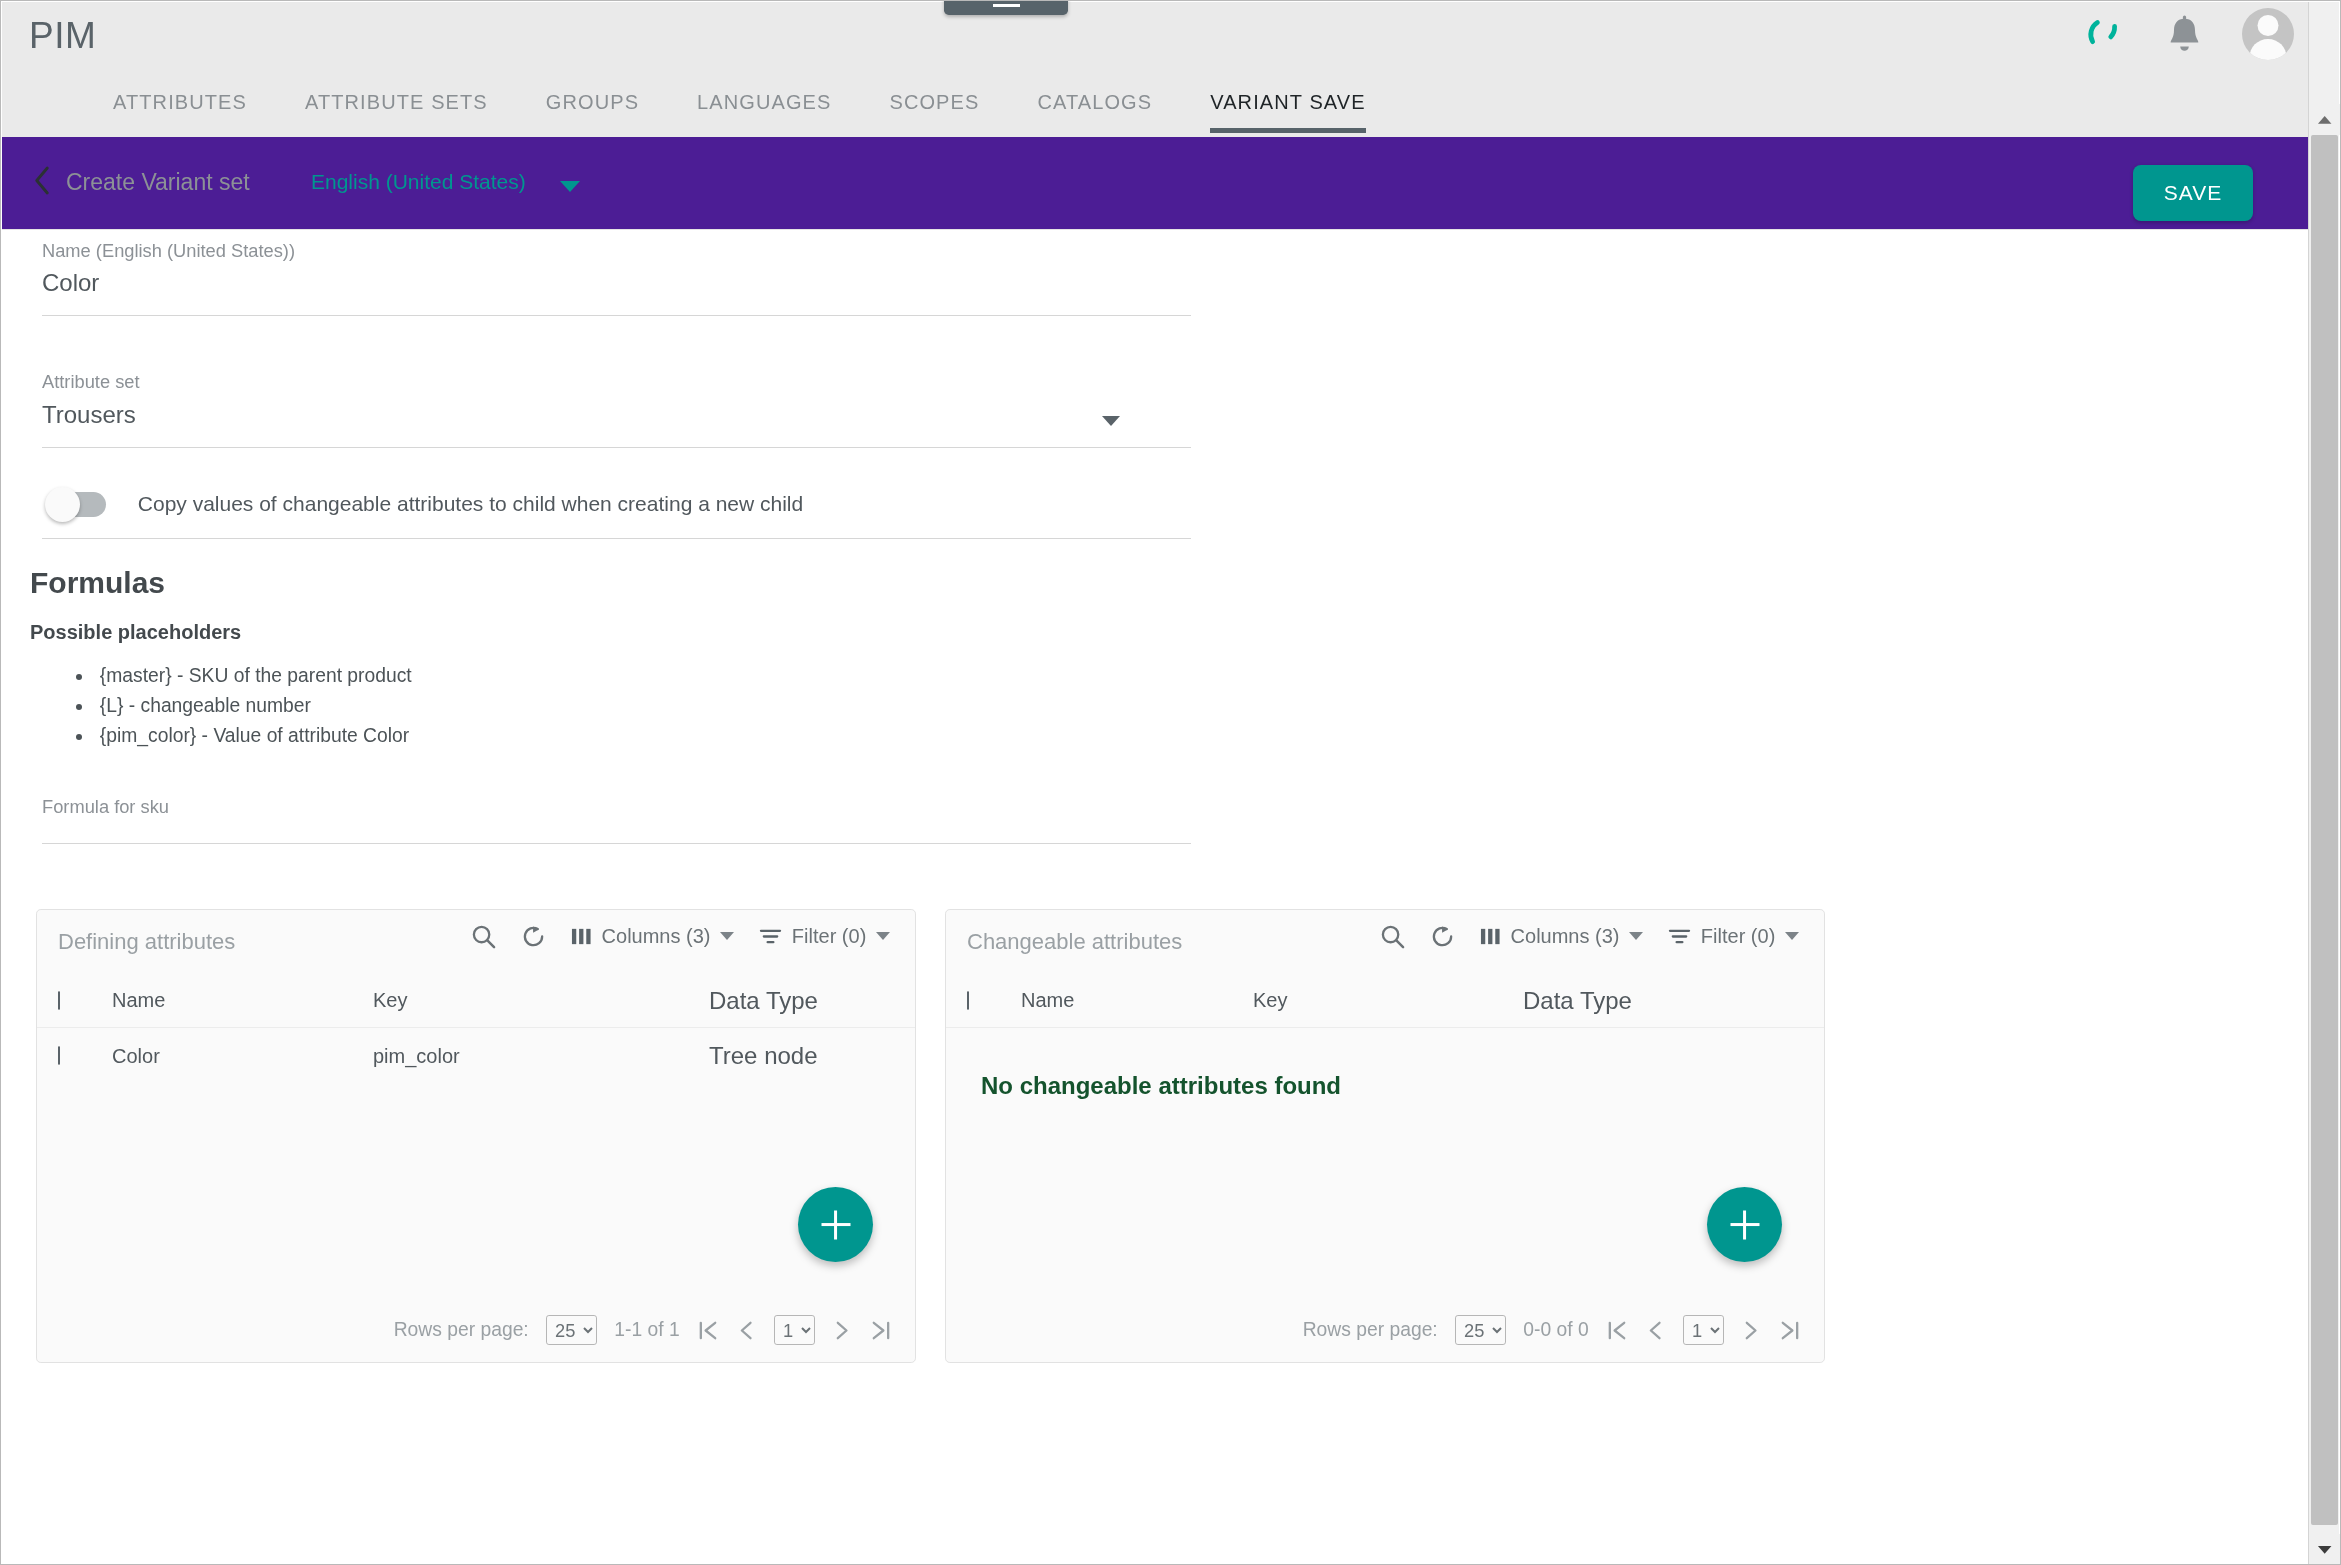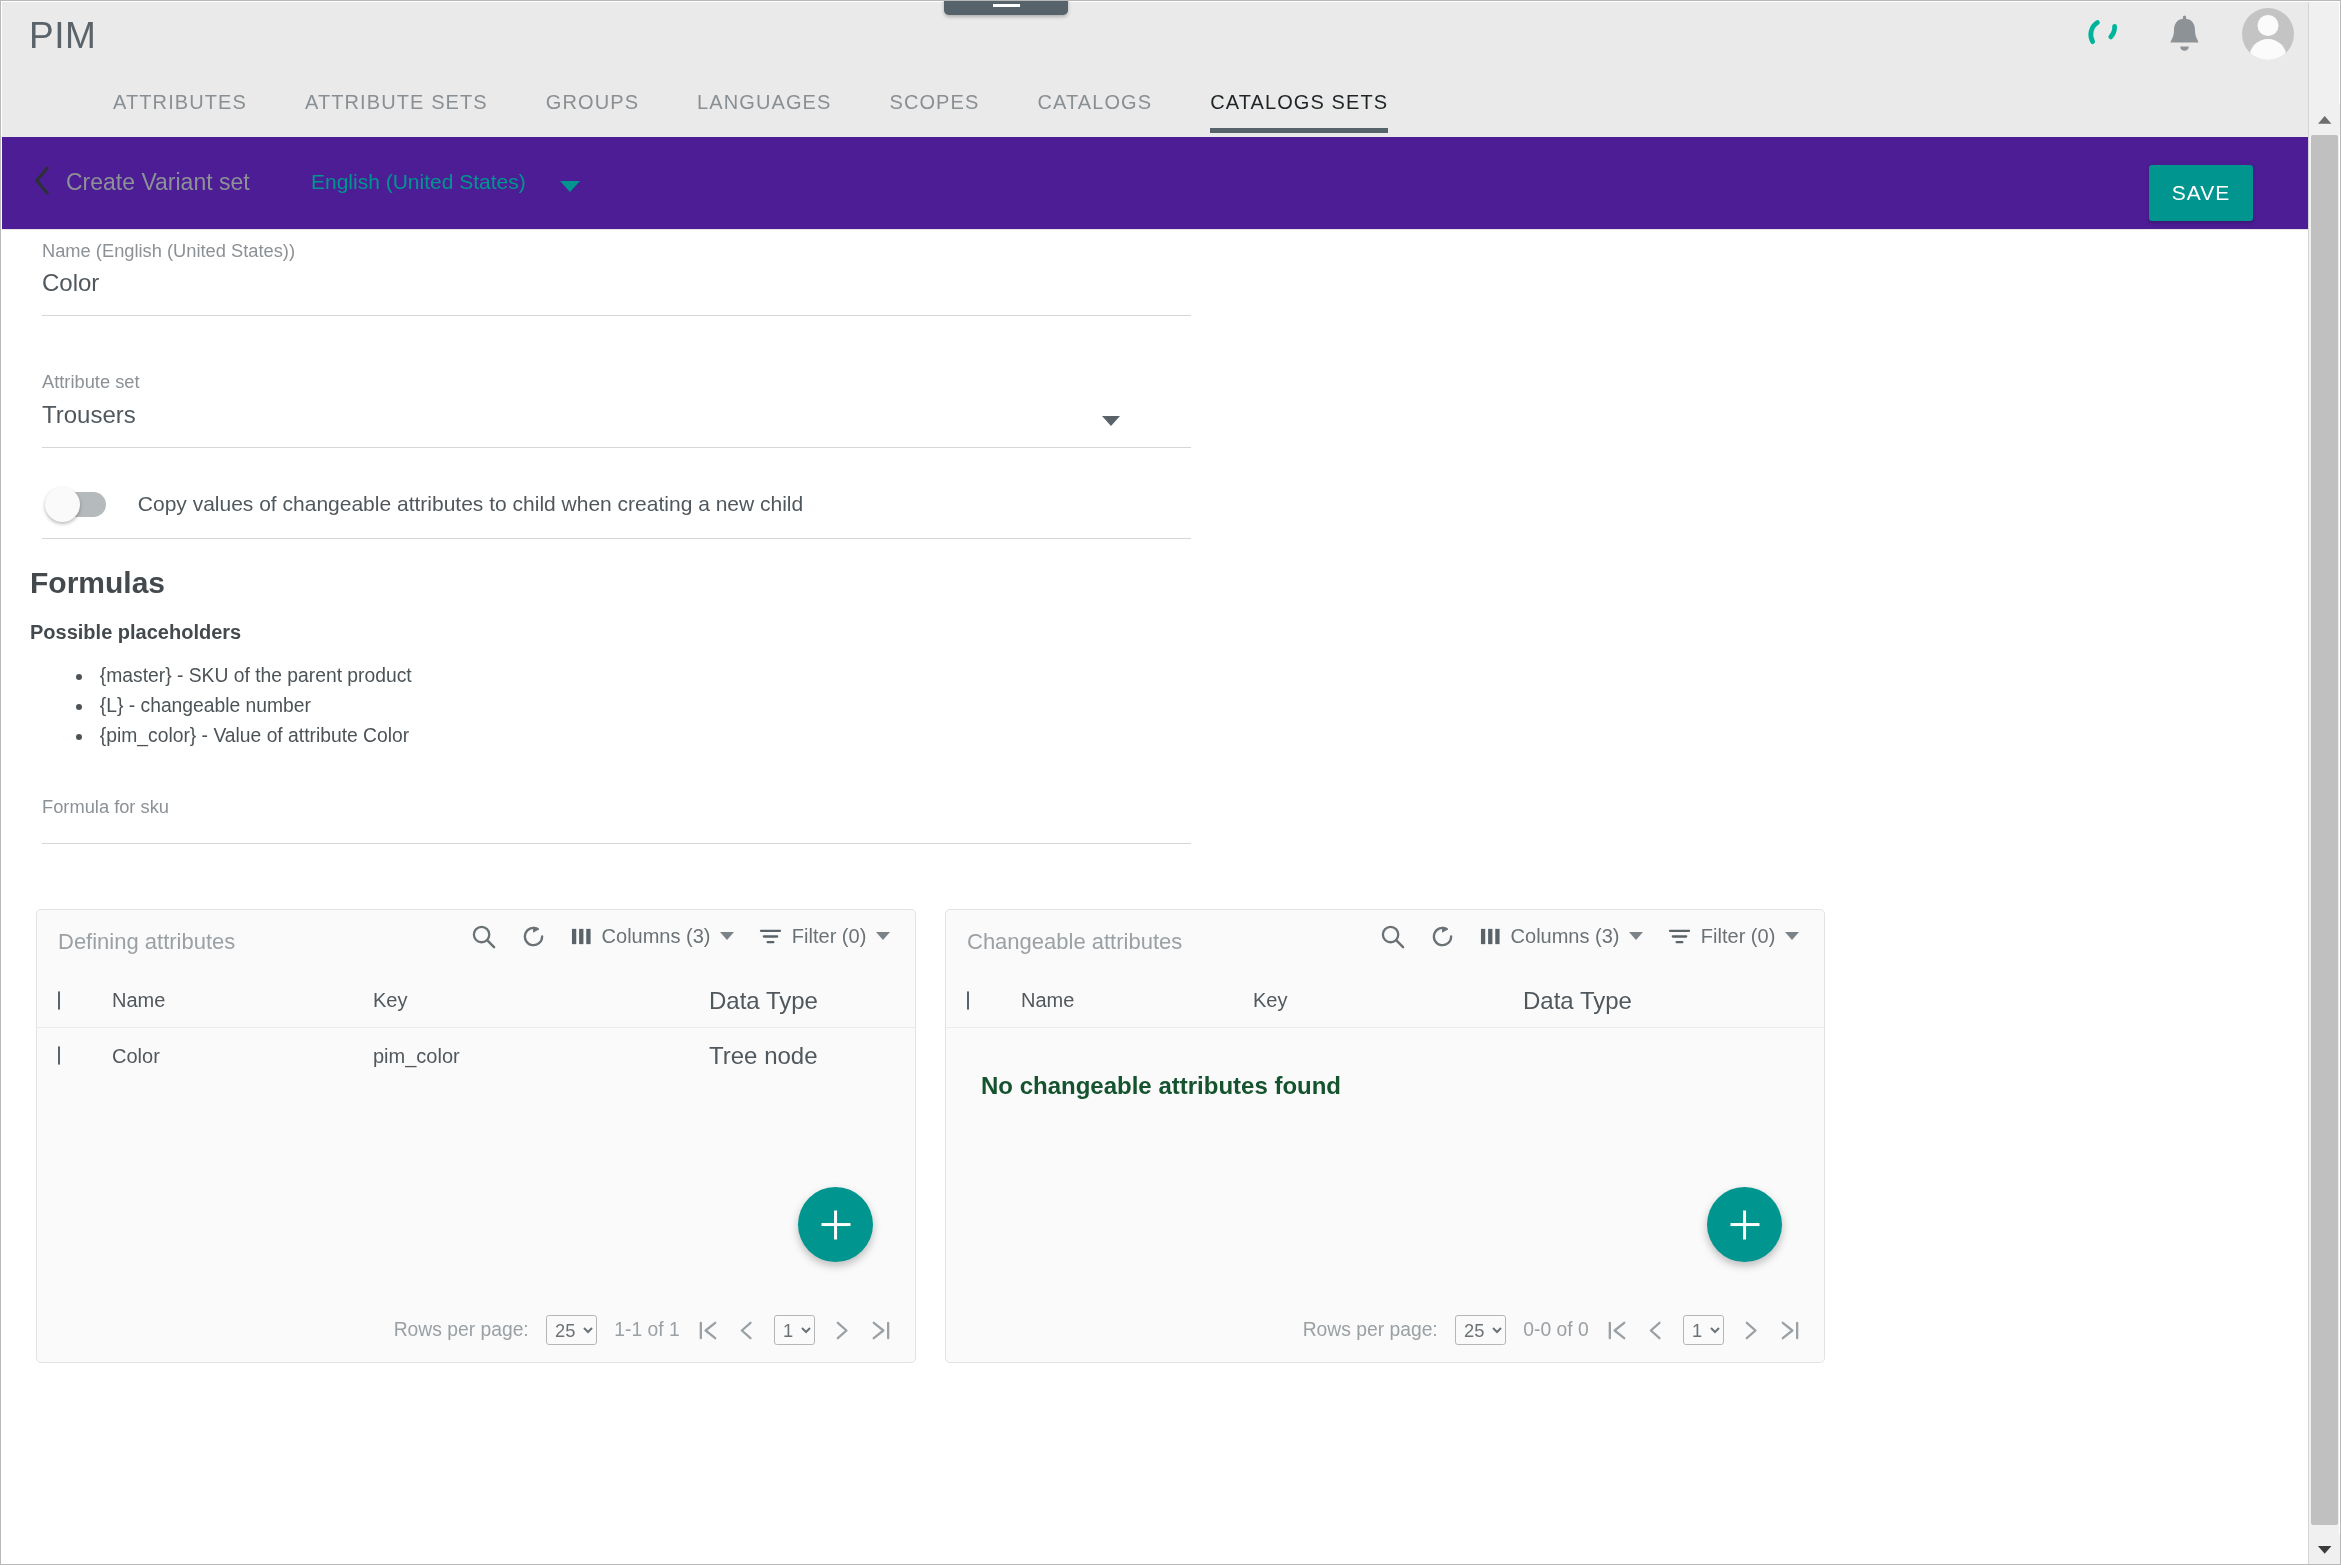--- a/index.html
+++ b/index.html
@@ -105,23 +105,23 @@
   .lang-caret {
     position: absolute; left: 558px; top: 44px;
     width: 0; height: 0;
     border-left: 10.6px solid transparent;
     border-right: 10.6px solid transparent;
     border-top: 11.6px solid #00968f;
     cursor: pointer;
   }
   .save-btn {
     position: absolute; right: 87px; top: 164px;
-    width: 104px; height: 56px;
+    width: 120px; height: 56px;
     background: #00968f; color: #fff;
-    border: none; border-radius: 3px;
+    border: none; border-radius: 8px;
     font-size: 21px; font-family: inherit; letter-spacing: 1px;
     cursor: pointer;
     box-shadow: 0 1.9px 3.9px rgba(0,0,0,0.22);
   }
 
   
   .form-area { position: absolute; left: 0; top: 229px; width: 2309px; }
 
   .mat-field {
     position: relative;
@@ -311,21 +311,21 @@
       </span>
     </div>
 
     <div class="nav-tabs">
       <div class="nav-tab"><span>ATTRIBUTES</span></div>
       <div class="nav-tab"><span>ATTRIBUTE SETS</span></div>
       <div class="nav-tab"><span>GROUPS</span></div>
       <div class="nav-tab"><span>LANGUAGES</span></div>
       <div class="nav-tab"><span>SCOPES</span></div>
       <div class="nav-tab"><span>CATALOGS</span></div>
-      <div class="nav-tab active"><span>CATALOGS SETS</span></div>
+      <div class="nav-tab active"><span>VARIANT SAVE</span></div>
     </div>
   </div>
 
   <div class="hamburger-tab">
     <span class="bars">
       <span></span>
     </span>
   </div>
 
   <div class="subheader">

